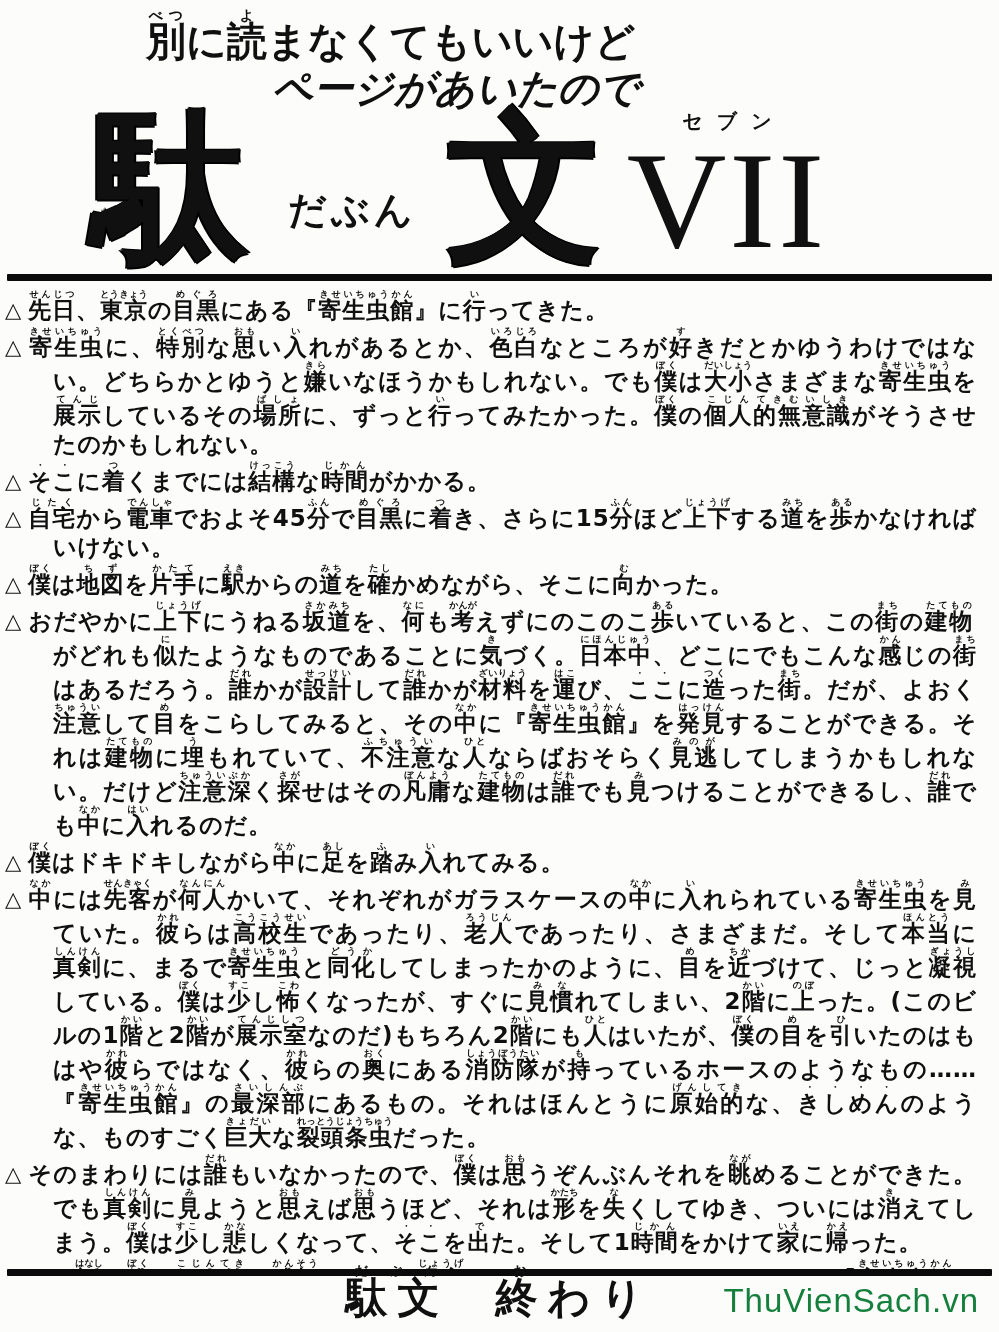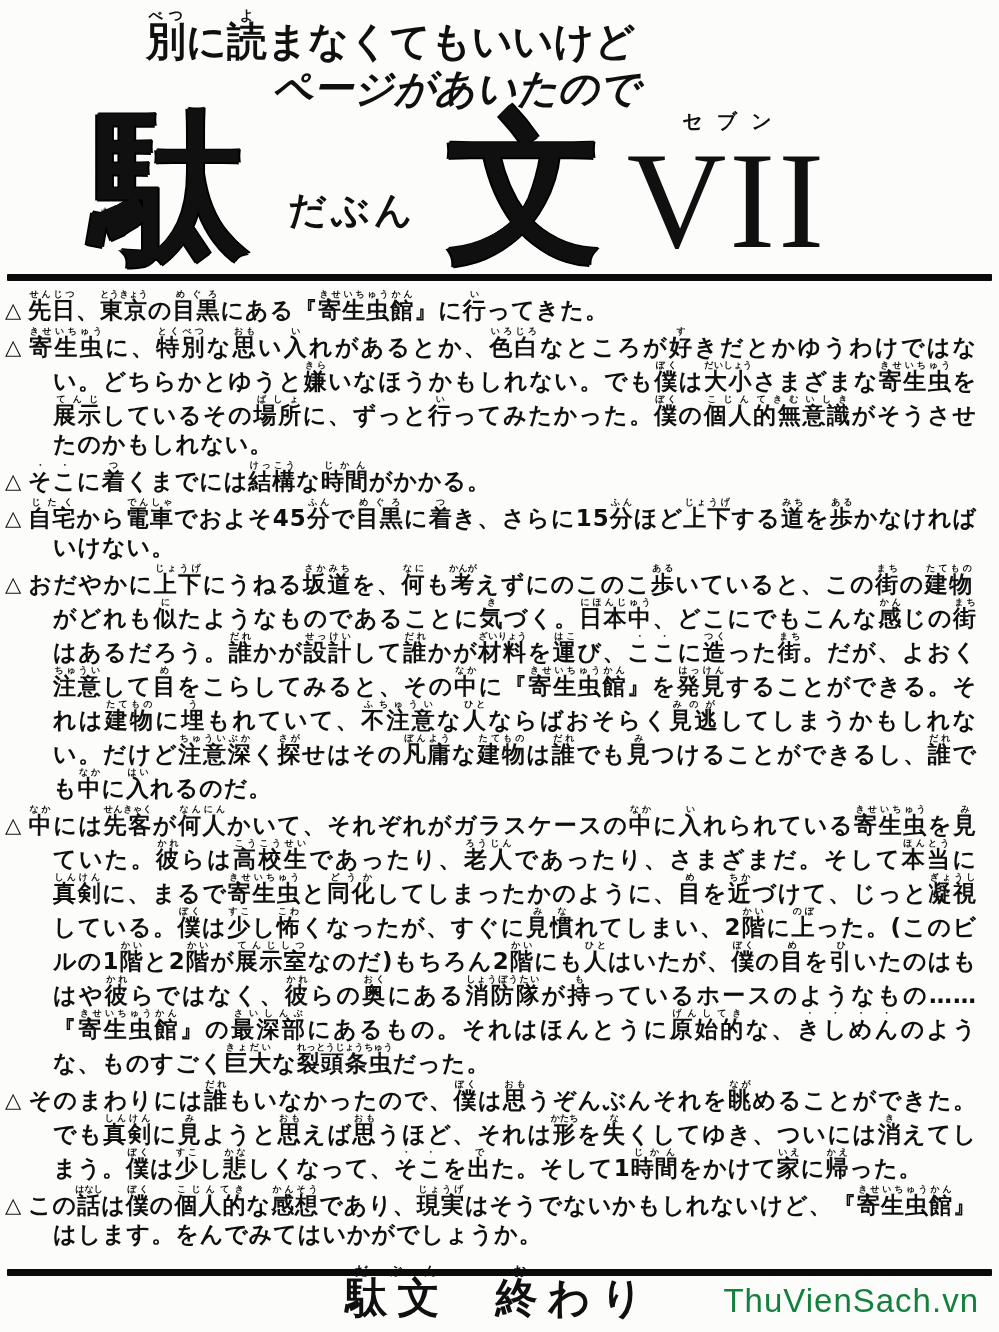--- a/index.html
+++ b/index.html
@@ -70,21 +70,23 @@
     </div>
   </header>
 
   <div class="rule top"></div>
 
   <main id="body-main">
       <div class="para"><span class="marker">△</span><ruby>先日<rt>せんじつ</rt></ruby>、<ruby>東京<rt>とうきょう</rt></ruby>の<ruby>目黒<rt>めぐろ</rt></ruby>にある『<ruby>寄生虫館<rt>きせいちゅうかん</rt></ruby>』に<ruby>行<rt>い</rt></ruby>ってきた。</div>
       <div class="para"><span class="marker">△</span><ruby>寄生虫<rt>きせいちゅう</rt></ruby>に、<ruby>特別<rt>とくべつ</rt></ruby>な<ruby>思<rt>おも</rt></ruby>い<ruby>入<rt>い</rt></ruby>れがあるとか、<ruby>色白<rt>いろじろ</rt></ruby>なところが<ruby>好<rt>す</rt></ruby>きだとかゆうわけではない。どちらかとゆうと<ruby>嫌<rt>きら</rt></ruby>いなほうかもしれない。でも<ruby>僕<rt>ぼく</rt></ruby>は<ruby>大小<rt>だいしょう</rt></ruby>さまざまな<ruby>寄生虫<rt>きせいちゅう</rt></ruby>を<ruby>展示<rt>てんじ</rt></ruby>しているその<ruby>場所<rt>ばしょ</rt></ruby>に、ずっと<ruby>行<rt>い</rt></ruby>ってみたかった。<ruby>僕<rt>ぼく</rt></ruby>の<ruby>個人<rt>こじん</rt></ruby><ruby>的無意識<rt>てきむいしき</rt></ruby>がそうさせたのかもしれない。</div>
       <div class="para"><span class="marker">△</span><ruby>そこ<rt class="dots">・・</rt></ruby>に<ruby>着<rt>つ</rt></ruby>くまでには<ruby>結構<rt>けっこう</rt></ruby>な<ruby>時間<rt>じかん</rt></ruby>がかかる。</div>
       <div class="para"><span class="marker">△</span><ruby>自宅<rt>じたく</rt></ruby>から<ruby>電車<rt>でんしゃ</rt></ruby>でおよそ45<ruby>分<rt>ふん</rt></ruby>で<ruby>目黒<rt>めぐろ</rt></ruby>に<ruby>着<rt>つ</rt></ruby>き、さらに15<ruby>分<rt>ふん</rt></ruby>ほど<ruby>上下<rt>じょうげ</rt></ruby>する<ruby>道<rt>みち</rt></ruby>を<ruby>歩<rt>ある</rt></ruby>かなければいけない。</div>
+      <div class="para"><span class="marker">△</span><ruby>僕<rt>ぼく</rt></ruby>は<ruby>地図<rt>ちず</rt></ruby>を<ruby>片手<rt>かたて</rt></ruby>に<ruby>駅<rt>えき</rt></ruby>からの<ruby>道<rt>みち</rt></ruby>を<ruby>確<rt>たし</rt></ruby>かめながら、そこに<ruby>向<rt>む</rt></ruby>かった。</div>
       <div class="para"><span class="marker">△</span>おだやかに<ruby>上下<rt>じょうげ</rt></ruby>にうねる<ruby>坂道<rt>さかみち</rt></ruby>を、<ruby>何<rt>なに</rt></ruby>も<ruby>考<rt>かんが</rt></ruby>えずにのこのこ<ruby>歩<rt>ある</rt></ruby>いていると、この<ruby>街<rt>まち</rt></ruby>の<ruby>建物<rt>たてもの</rt></ruby>がどれも<ruby>似<rt>に</rt></ruby>たようなものであることに<ruby>気<rt>き</rt></ruby>づく。<ruby>日本中<rt>にほんじゅう</rt></ruby>、どこにでもこんな<ruby>感<rt>かん</rt></ruby>じの<ruby>街<rt>まち</rt></ruby>はあるだろう。<ruby>誰<rt>だれ</rt></ruby>かが<ruby>設計<rt>せっけい</rt></ruby>して<ruby>誰<rt>だれ</rt></ruby>かが<ruby>材料<rt>ざいりょう</rt></ruby>を<ruby>運<rt>はこ</rt></ruby>び、<ruby>ここ<rt class="dots">・・</rt></ruby>に<ruby>造<rt>つく</rt></ruby>った<ruby>街<rt>まち</rt></ruby>。だが、よおく<ruby>注意<rt>ちゅうい</rt></ruby>して<ruby>目<rt>め</rt></ruby>をこらしてみると、その<ruby>中<rt>なか</rt></ruby>に『<ruby>寄生虫館<rt>きせいちゅうかん</rt></ruby>』を<ruby>発見<rt>はっけん</rt></ruby>することができる。それは<ruby>建物<rt>たてもの</rt></ruby>に<ruby>埋<rt>う</rt></ruby>もれていて、<ruby>不注意<rt>ふちゅうい</rt></ruby>な<ruby>人<rt>ひと</rt></ruby>ならばおそらく<ruby>見逃<rt>みのが</rt></ruby>してしまうかもしれない。だけど<ruby>注意深<rt>ちゅういぶか</rt></ruby>く<ruby>探<rt>さが</rt></ruby>せはその<ruby>凡庸<rt>ぼんよう</rt></ruby>な<ruby>建物<rt>たてもの</rt></ruby>は<ruby>誰<rt>だれ</rt></ruby>でも<ruby>見<rt>み</rt></ruby>つけることができるし、<ruby>誰<rt>だれ</rt></ruby>でも<ruby>中<rt>なか</rt></ruby>に<ruby>入<rt>はい</rt></ruby>れるのだ。</div>
+      <div class="para"><span class="marker">△</span><ruby>僕<rt>ぼく</rt></ruby>はドキドキしながら<ruby>中<rt>なか</rt></ruby>に<ruby>足<rt>あし</rt></ruby>を<ruby>踏<rt>ふ</rt></ruby>み<ruby>入<rt>い</rt></ruby>れてみる。</div>
       <div class="para"><span class="marker">△</span><ruby>中<rt>なか</rt></ruby>には<ruby>先客<rt>せんきゃく</rt></ruby>が<ruby>何人<rt>なんにん</rt></ruby>かいて、それぞれがガラスケースの<ruby>中<rt>なか</rt></ruby>に<ruby>入<rt>い</rt></ruby>れられている<ruby>寄生虫<rt>きせいちゅう</rt></ruby>を<ruby>見<rt>み</rt></ruby>ていた。<ruby>彼<rt>かれ</rt></ruby>らは<ruby>高校生<rt>こうこうせい</rt></ruby>であったり、<ruby>老人<rt>ろうじん</rt></ruby>であったり、さまざまだ。そして<ruby>本当<rt>ほんとう</rt></ruby>に<ruby>真剣<rt>しんけん</rt></ruby>に、まるで<ruby>寄生虫<rt>きせいちゅう</rt></ruby>と<ruby>同化<rt>どうか</rt></ruby>してしまったかのように、<ruby>目<rt>め</rt></ruby>を<ruby>近<rt>ちか</rt></ruby>づけて、じっと<ruby>凝視<rt>ぎょうし</rt></ruby>している。<ruby>僕<rt>ぼく</rt></ruby>は<ruby>少<rt>すこ</rt></ruby>し<ruby>怖<rt>こわ</rt></ruby>くなったが、すぐに<ruby>見慣<rt>みな</rt></ruby>れてしまい、2<ruby>階<rt>かい</rt></ruby>に<ruby>上<rt>のぼ</rt></ruby>った。(このビルの1<ruby>階<rt>かい</rt></ruby>と2<ruby>階<rt>かい</rt></ruby>が<ruby>展示室<rt>てんじしつ</rt></ruby>なのだ)もちろん2<ruby>階<rt>かい</rt></ruby>にも<ruby>人<rt>ひと</rt></ruby>はいたが、<ruby>僕<rt>ぼく</rt></ruby>の<ruby>目<rt>め</rt></ruby>を<ruby>引<rt>ひ</rt></ruby>いたのはもはや<ruby>彼<rt>かれ</rt></ruby>らではなく、<ruby>彼<rt>かれ</rt></ruby>らの<ruby>奥<rt>おく</rt></ruby>にある<ruby>消防隊<rt>しょうぼうたい</rt></ruby>が<ruby>持<rt>も</rt></ruby>っているホースのようなもの……『<ruby>寄生虫館<rt>きせいちゅうかん</rt></ruby>』の<ruby>最深部<rt>さいしんぶ</rt></ruby>にあるもの。それはほんとうに<ruby>原始的<rt>げんしてき</rt></ruby>な、<ruby>きしめん<rt class="dots">・・・・</rt></ruby>のような、ものすごく<ruby>巨大<rt>きょだい</rt></ruby>な<ruby>裂頭条虫<rt>れっとうじょうちゅう</rt></ruby>だった。</div>
       <div class="para"><span class="marker">△</span>そのまわりには<ruby>誰<rt>だれ</rt></ruby>もいなかったので、<ruby>僕<rt>ぼく</rt></ruby>は<ruby>思<rt>おも</rt></ruby>うぞんぶんそれを<ruby>眺<rt>なが</rt></ruby>めることができた。でも<ruby>真剣<rt>しんけん</rt></ruby>に<ruby>見<rt>み</rt></ruby>ようと<ruby>思<rt>おも</rt></ruby>えば<ruby>思<rt>おも</rt></ruby>うほど、それは<ruby>形<rt>かたち</rt></ruby>を<ruby>失<rt>な</rt></ruby>くしてゆき、ついには<ruby>消<rt>き</rt></ruby>えてしまう。<ruby>僕<rt>ぼく</rt></ruby>は<ruby>少<rt>すこ</rt></ruby>し<ruby>悲<rt>かな</rt></ruby>しくなって、<ruby>そこ<rt class="dots">・・</rt></ruby>を<ruby>出<rt>で</rt></ruby>た。そして1<ruby>時間<rt>じかん</rt></ruby>をかけて<ruby>家<rt>いえ</rt></ruby>に<ruby>帰<rt>かえ</rt></ruby>った。</div>
       <div class="para"><span class="marker">△</span>この<ruby>話<rt>はなし</rt></ruby>は<ruby>僕<rt>ぼく</rt></ruby>の<ruby>個人的<rt>こじんてき</rt></ruby>な<ruby>感想<rt>かんそう</rt></ruby>であり、<ruby>現実<rt>じょうげ</rt></ruby>はそうでないかもしれないけど、『<ruby>寄生虫館<rt>きせいちゅうかん</rt></ruby>』はします。をんでみてはいかがでしょうか。</div>
     </main>
 
   <div class="rule bottom"></div>
 
   <footer>
     <div class="end-label"><ruby>駄文<rt>だぶん</rt></ruby><span class="end-gap"></span><ruby>終<rt>お</rt></ruby>わり</div>
     <div class="watermark" style="color: #15803d;">ThuVienSach.vn</div>

